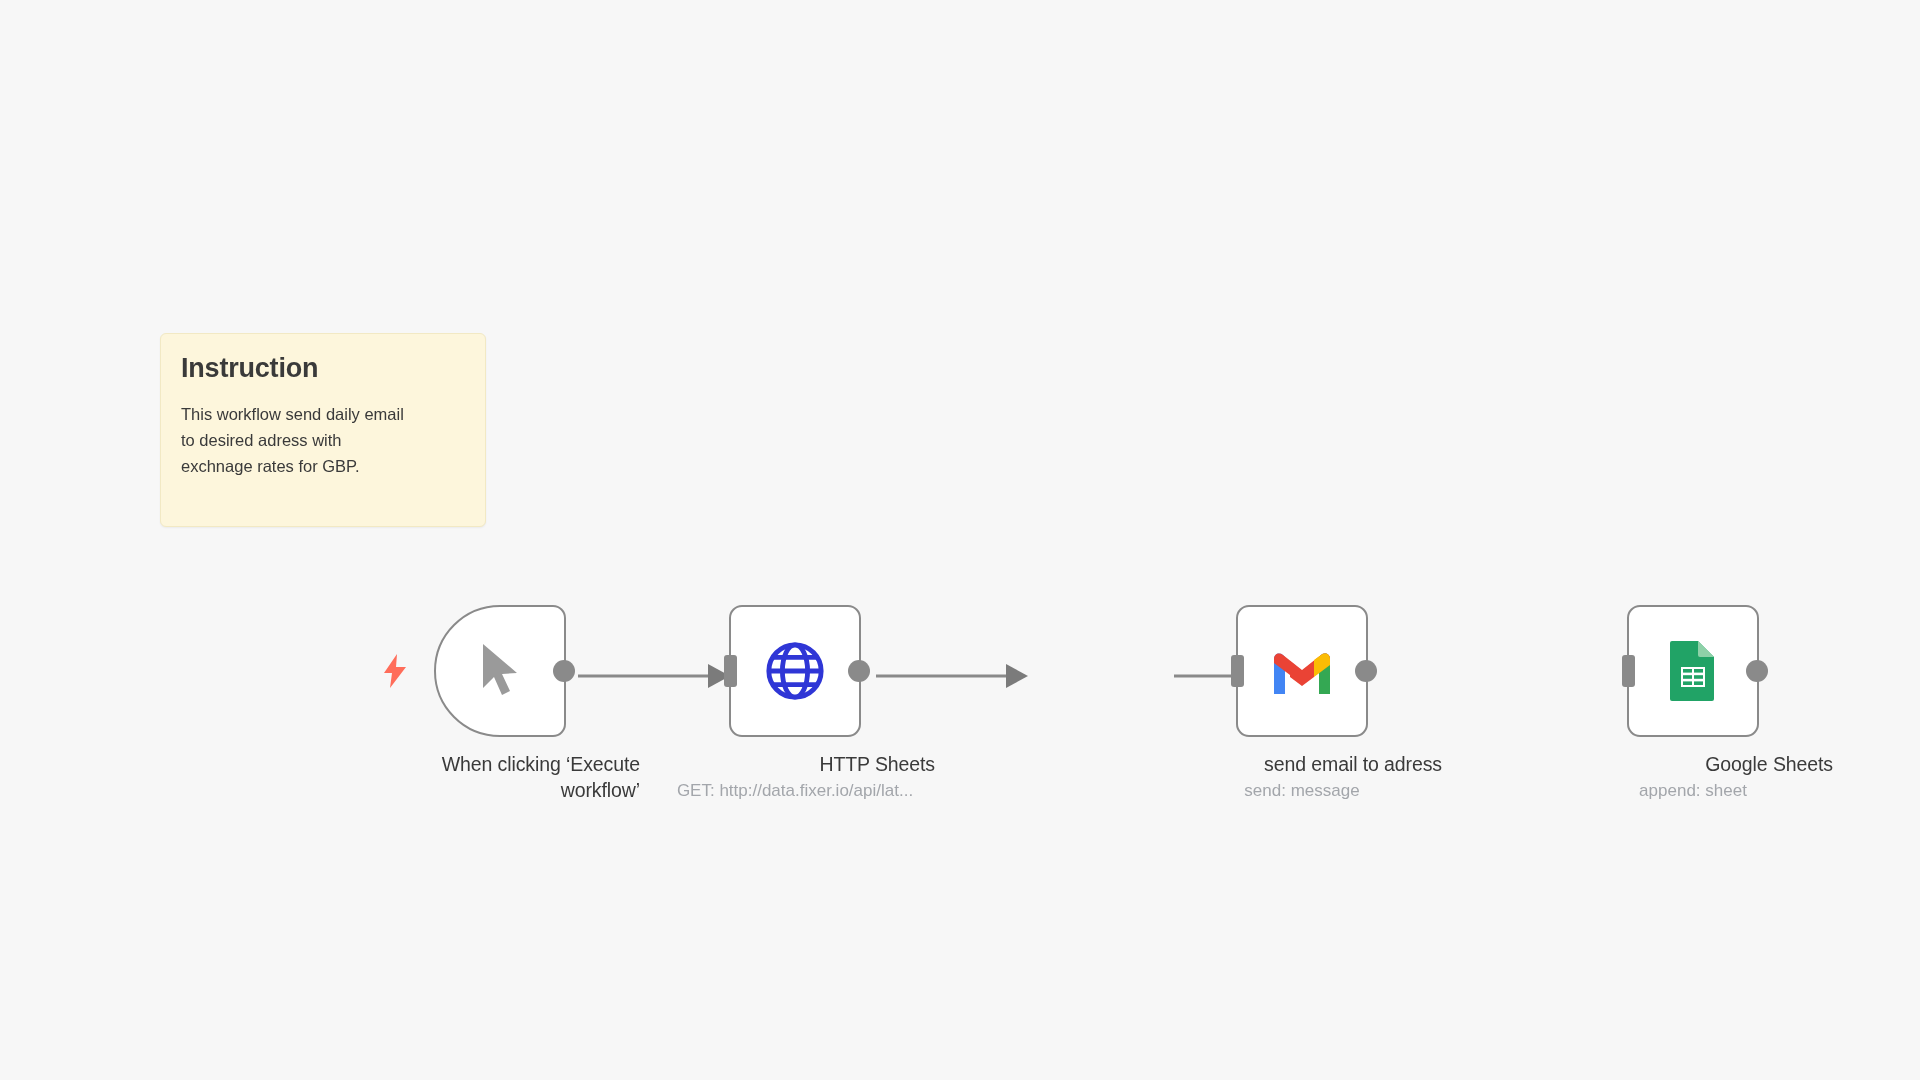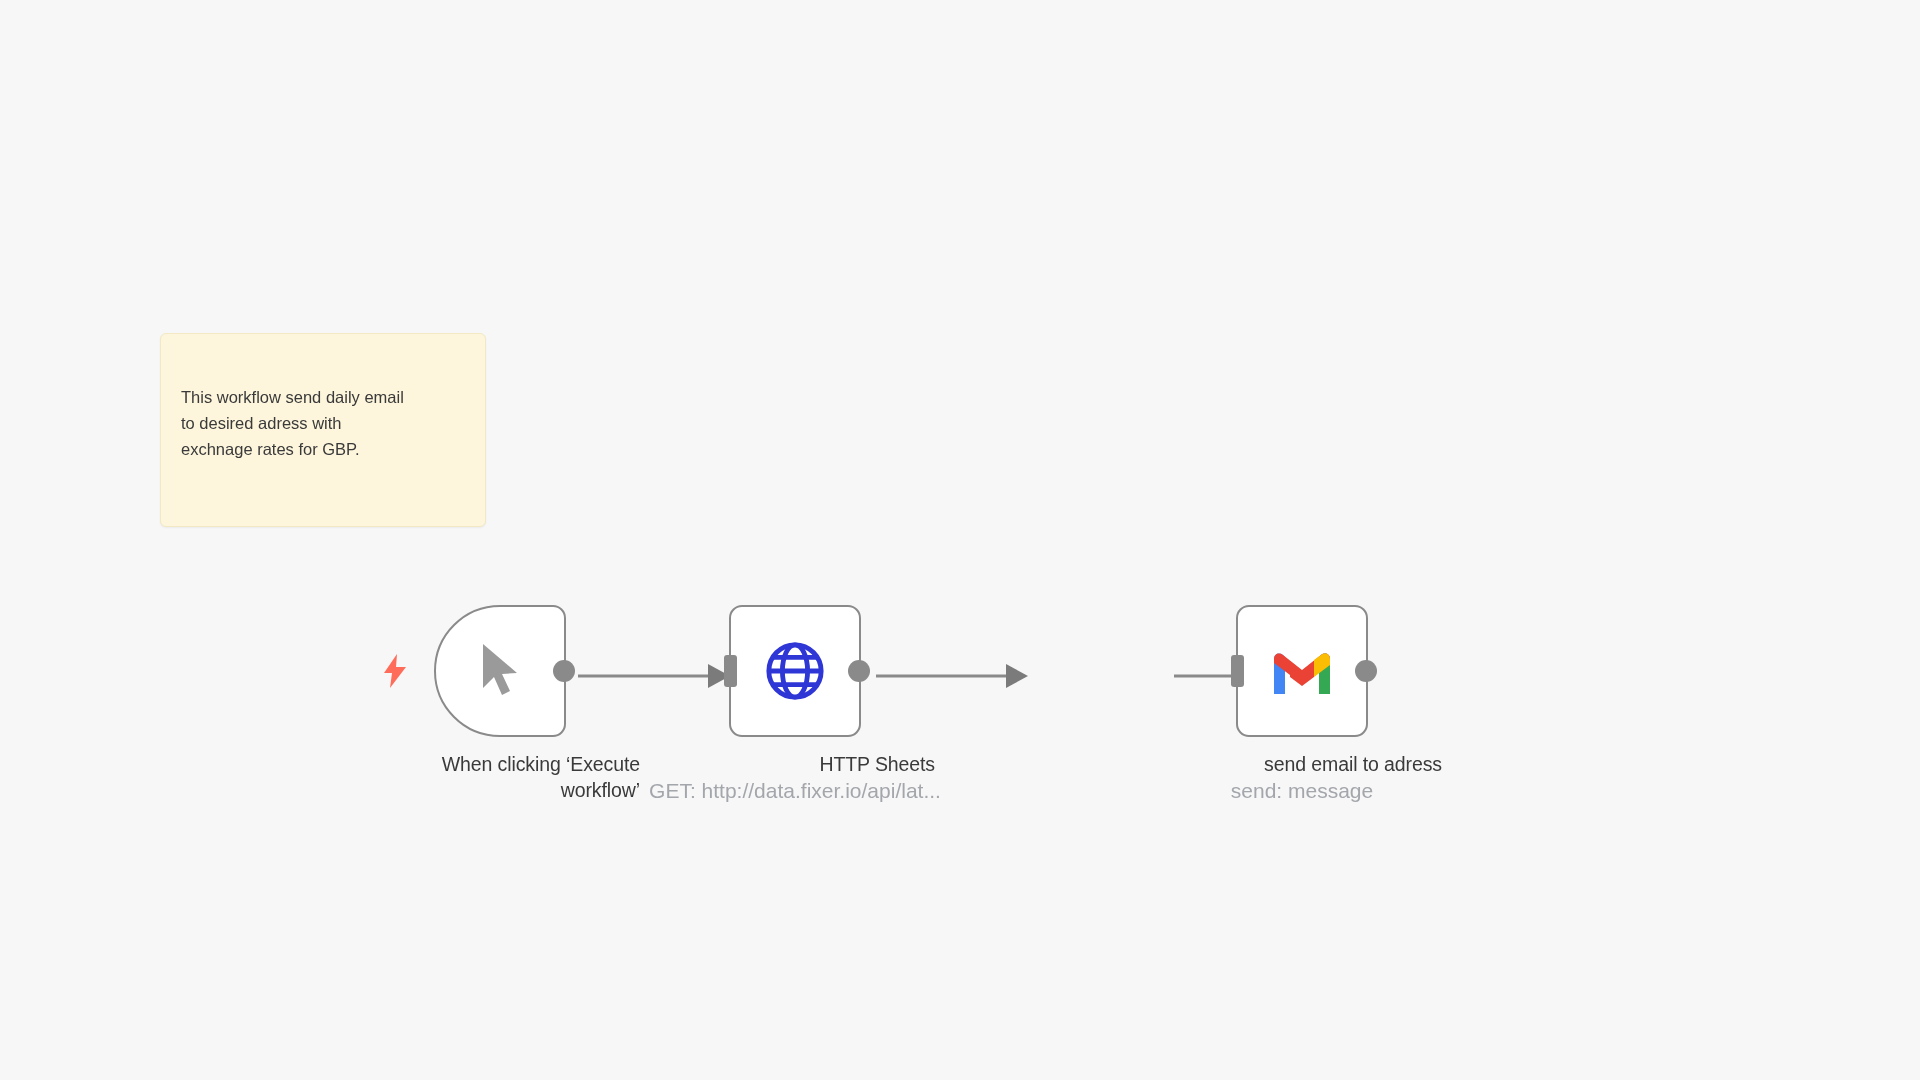--- a/index.html
+++ b/index.html
@@ -38,21 +38,21 @@
   }
   .sticky-title {
     font-size: 27px;
     font-weight: bold;
     color: #3a3a3a;
     letter-spacing: -0.2px;
     margin: 0 0 0 0;
     line-height: 1.2;
   }
   .sticky-body {
-    margin-top: 32px;
+    margin-top: 17px;
     font-size: 16.5px;
     line-height: 26px;
     color: #3a3a3a;
     white-space: pre-line;
   }
 
   
   #edges {
     position: absolute;
     left: 0;
@@ -122,21 +122,21 @@
     font-size: 19.5px;
     color: #3a3a3a;
     line-height: 26px;
     width: 280px;
     margin-left: -74px;
     letter-spacing: -0.1px;
   }
   .node-sublabel {
     margin-top: 3px;
     text-align: center;
-    font-size: 21px;
+    font-size: 17px;
     color: #a3a6ab;
     line-height: 21px;
     width: 330px;
     margin-left: -99px;
     white-space: nowrap;
   }
 
   .icon-slot {
     display: flex;
     align-items: center;
@@ -144,20 +144,21 @@
     width: 66px;
     height: 66px;
   }
 </style>
 </head>
 <body>
 
 <div id="canvas">
 
   <div class="sticky-note">
+    <div class="sticky-title">Instruction</div>
     <div class="sticky-body">This workflow send daily email
 to desired adress with
 exchnage rates for GBP.</div>
   </div>
 
   <svg id="edges" viewBox="0 0 1920 1080" width="1920" height="1080">
 
     <g>
       <line x1="578" y1="676" x2="712" y2="676" stroke="#8a8a8a" stroke-width="3"></line>
       <polygon points="708,664 730,676 708,688" fill="#7b7b7b"></polygon>
@@ -222,14 +223,36 @@
           <path d="M60 13 C60 8 55 6 51 9 L44 14 V31 L60 19 Z" fill="#fbbc04"></path>
           <path d="M32 25 L44 15 V31 L32 40 L20 31 V15 Z" fill="#ea4335"></path>
         </svg>
       </span>
       <span class="port-out"></span>
     </div>
     <div class="node-label">send email to adress</div>
     <div class="node-sublabel">send: message</div>
   </div>
 
+  <div class="node-wrap" style="left:1627px; top:605px;">
+    <div class="node-box">
+      <span class="port-in"></span>
+      <span class="icon-slot">
+        <svg width="50" height="64" viewBox="0 0 50 64" aria-hidden="true">
+          <path d="M4 2 H30 L46 18 V60 A2 2 0 0 1 44 62 H4 A2 2 0 0 1 2 60 V4
+                   A2 2 0 0 1 4 2 Z" fill="#21a366"></path>
+          <path d="M30 2 L46 18 H32 A2 2 0 0 1 30 16 Z" fill="#8ed1a8"></path>
+          <rect x="13" y="28" width="24" height="20" fill="#ffffff"></rect>
+          <rect x="15" y="30" width="9" height="3.6" fill="#21a366"></rect>
+          <rect x="26" y="30" width="9" height="3.6" fill="#21a366"></rect>
+          <rect x="15" y="36.2" width="9" height="3.6" fill="#21a366"></rect>
+          <rect x="26" y="36.2" width="9" height="3.6" fill="#21a366"></rect>
+          <rect x="15" y="42.4" width="9" height="3.6" fill="#21a366"></rect>
+          <rect x="26" y="42.4" width="9" height="3.6" fill="#21a366"></rect>
+        </svg>
+      </span>
+      <span class="port-out"></span>
+    </div>
+    <div class="node-label">Google Sheets</div>
+    <div class="node-sublabel">append: sheet</div>
+  </div>
 
 </div>
 
 </body></html>

